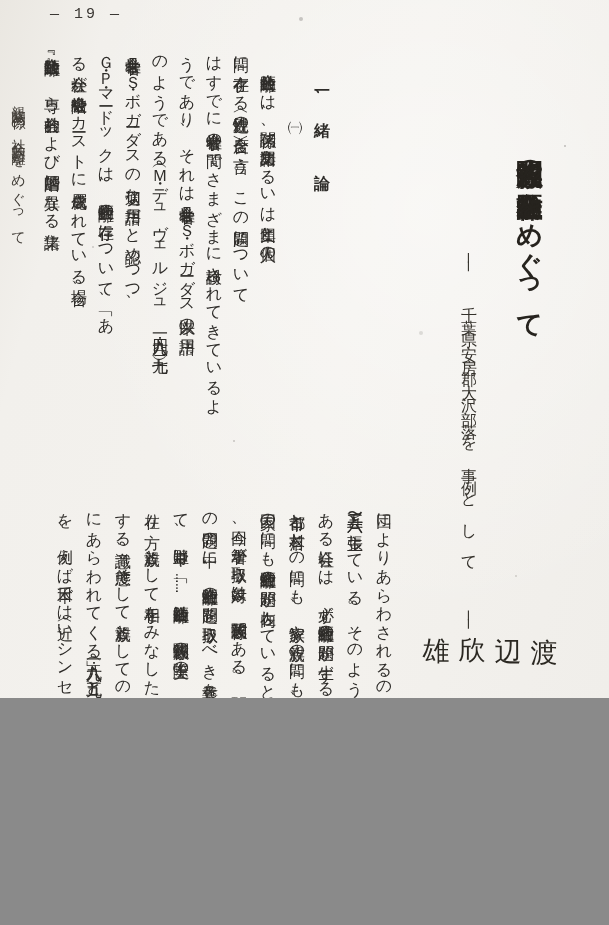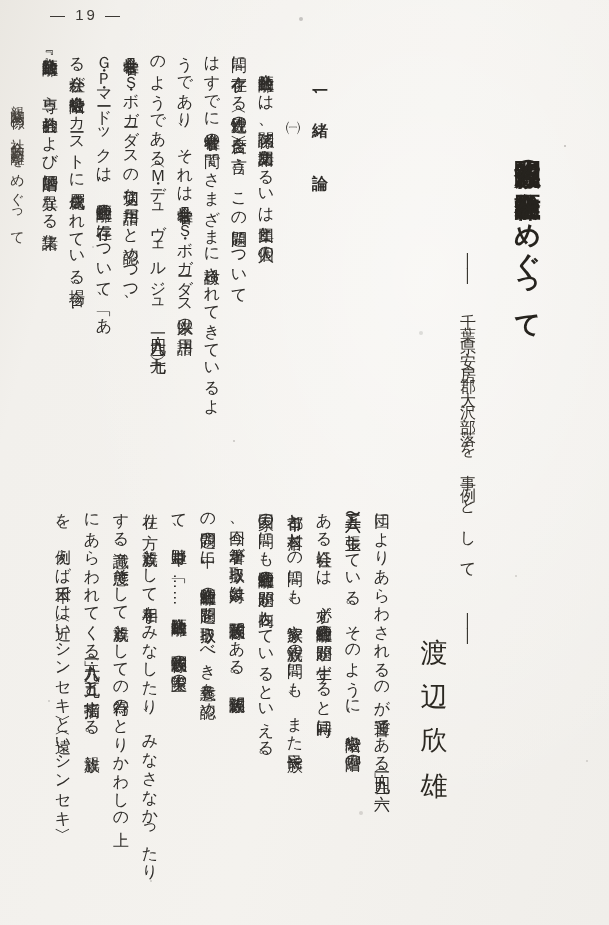--- a/index.html
+++ b/index.html
@@ -1,23 +1,23 @@
 <!DOCTYPE html>
 <html lang="ja"><head>
 <meta charset="utf-8">
 <style>
   * { margin:0; padding:0; box-sizing:border-box; }
   html,body { background:#8a8a8a; }
   .page {
-    position:relative; width:609px; height:925px; margin:0 auto;
+    position:relative; width:609px; height:698px; margin:0 auto;
     background:
       radial-gradient(ellipse at 70% 30%, rgba(255,255,255,.45), rgba(255,255,255,0) 60%),
       linear-gradient(105deg, #eae7e1 0%, #f2f0ec 14%, #f4f2ee 55%, #f0eeea 100%);
     overflow:hidden;
-    font-family:Liberation Sans, sans-serif;
+    font-family:Liberation Mono, monospace;
     color:#2e2c29;
   }
   .v { writing-mode:vertical-rl; text-orientation:mixed; }
 
   .page-number {
     position:absolute; left:50px; top:6px;
     font-size:15px; letter-spacing:3px; color:#3b3834;
   }
   .title {
     position:absolute; left:511px; top:140px;

